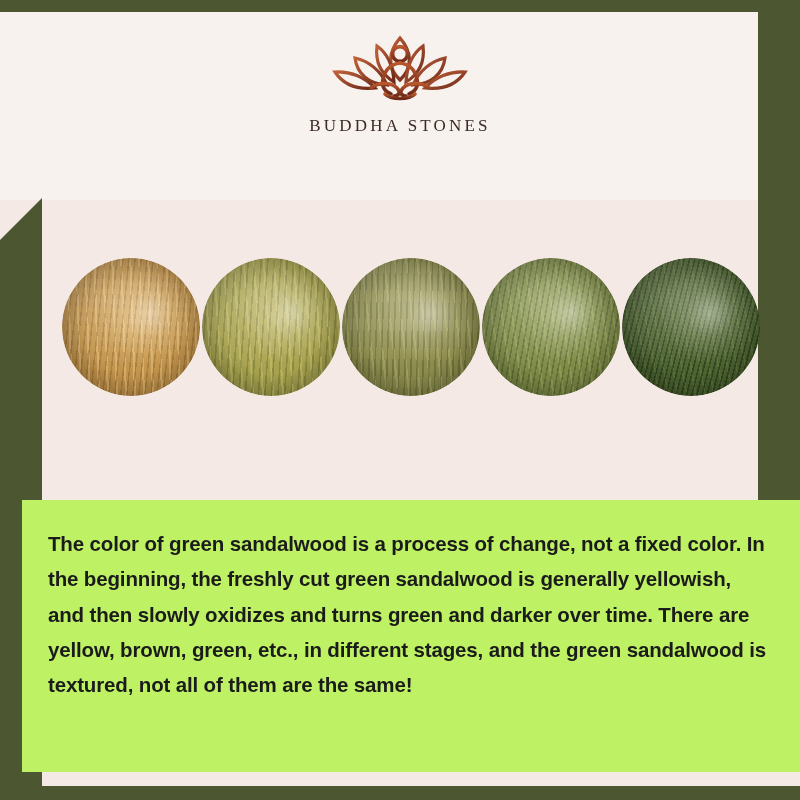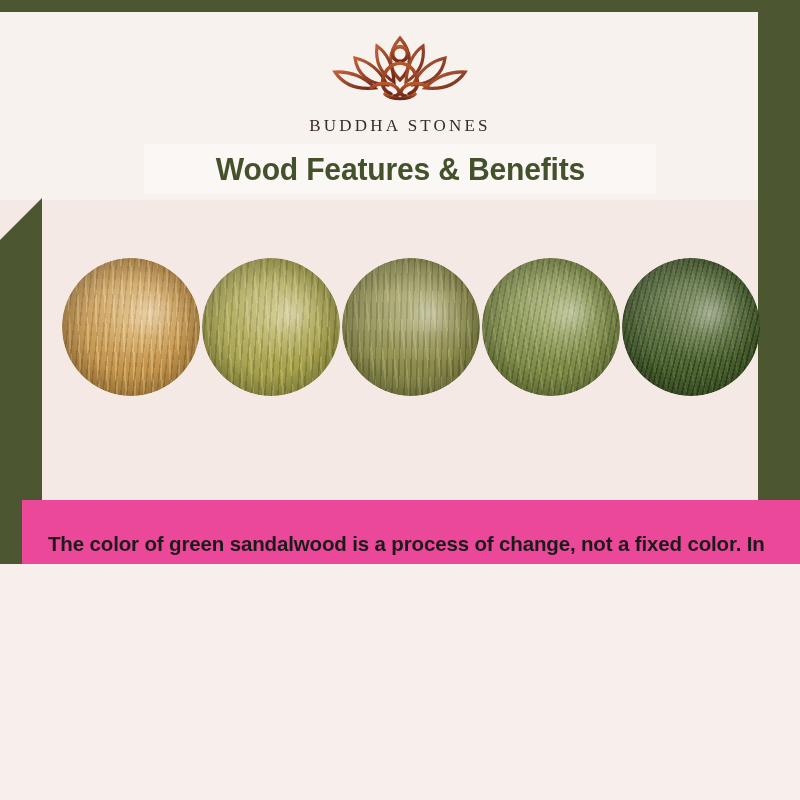--- a/index.html
+++ b/index.html
@@ -2,21 +2,21 @@
 <html><head>
 <meta charset="utf-8">
 <style>
   html,body{margin:0;padding:0;}
   body{
     width:800px;height:800px;
     background:#f7efec;
     font-family:"Liberation Sans","DejaVu Sans",sans-serif;
     overflow:hidden;
   }
-  #page{position:relative;width:800px;height:564px;overflow:hidden;background:#f6eeea;}
+  #page{position:relative;width:800px;height:800px;overflow:hidden;background:#f6eeea;}
 
   
   .zone-top{position:absolute;left:0;top:0;width:800px;height:200px;background:#f8f2ef;}
   .zone-mid{position:absolute;left:0;top:200px;width:800px;height:252px;background:#f5e9e6;}
   .zone-bot{position:absolute;left:0;top:452px;width:800px;height:348px;background:#f5e9e6;}
 
   
   .frame-top{position:absolute;left:0;top:0;width:800px;height:12px;background:#4c5631;}
   .frame-right{
     position:absolute;right:0;top:0;width:42px;height:590px;background:#4c5631;
@@ -68,21 +68,21 @@
     clip-path:polygon(0 0,100% 0,calc(100% - 34px) 100%,0 100%);
     display:flex;align-items:center;
   }
   .sub-text{
     color:#ffffff;font-size:23px;font-weight:700;letter-spacing:-0.1px;
     margin-left:22px;white-space:nowrap;transform:scaleX(0.97);transform-origin:left center;
   }
 
   
   .body-card{
-    position:absolute;left:22px;top:500px;width:778px;height:272px;background:#ec4899;
+    position:absolute;left:22px;top:500px;width:778px;height:272px;background:#bef264;
   }
   .body-text{
     margin:0;padding:26px 34px 0 26px;
     font-size:20.5px;font-weight:700;color:#1b1b1b;line-height:1.72;
     letter-spacing:-0.15px;
   }
 </style>
 </head>
 <body>
 
@@ -123,23 +123,20 @@
         <path d="M95 41 C 86 42, 80 48, 78 57 C 76 64, 80 70, 86 72"></path>
         <path d="M95 41 C 104 42, 110 48, 112 57 C 114 64, 110 70, 104 72"></path>
         <path d="M66 66 C 74 60, 86 60, 92 66 C 96 70, 94 74, 89 74"></path>
         <path d="M124 66 C 116 60, 104 60, 98 66 C 94 70, 96 74, 101 74"></path>
         <path d="M80 72 C 86 78, 104 78, 110 72"></path>
       </g>
     </svg>
     <div class="logo-word">BUDDHA STONES</div>
   </div>
 
-  <div class="title-banner">
-    <div class="title-text">Wood Features &amp; Benefits</div>
-  </div>
 
   <div class="beads">
     <div class="bead" style="left:62px;">
       <div class="grain" style="background:
         repeating-linear-gradient(96deg, rgba(120,82,34,0.34) 0px, rgba(120,82,34,0.34) 1.5px, rgba(255,255,255,0) 1.5px, rgba(255,255,255,0) 6px),
         repeating-linear-gradient(88deg, rgba(255,228,170,0.30) 0px, rgba(255,228,170,0.30) 2px, rgba(0,0,0,0) 2px, rgba(0,0,0,0) 9px),
         radial-gradient(circle at 55% 45%, #d9ab5c 0%, #c1924a 52%, #9c7438 100%);"></div>
       <div class="shade"></div>
     </div>
     <div class="bead" style="left:202px;">

